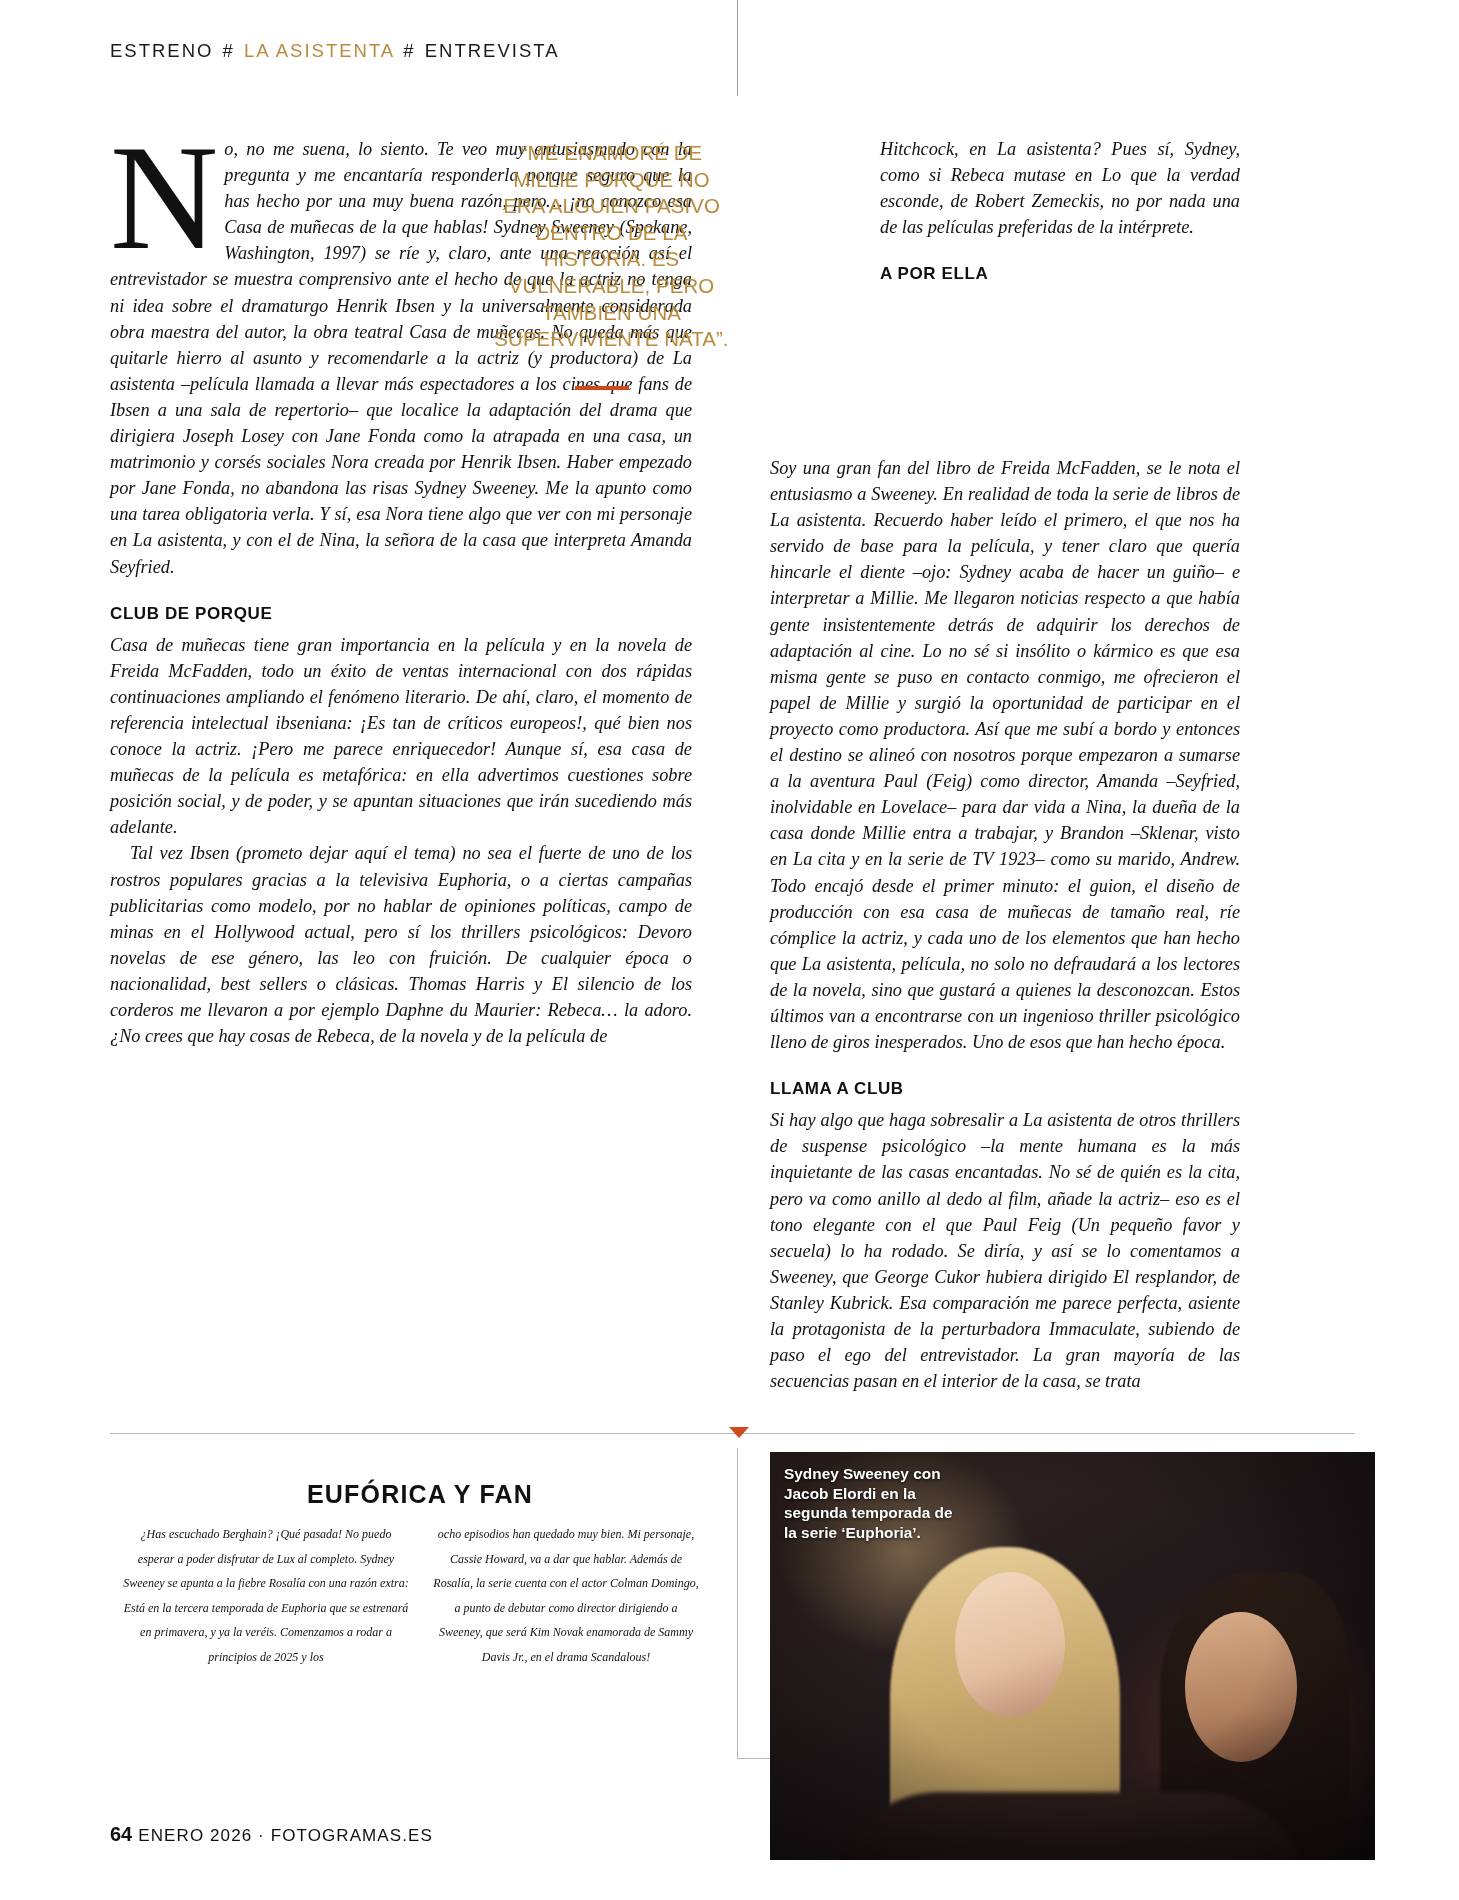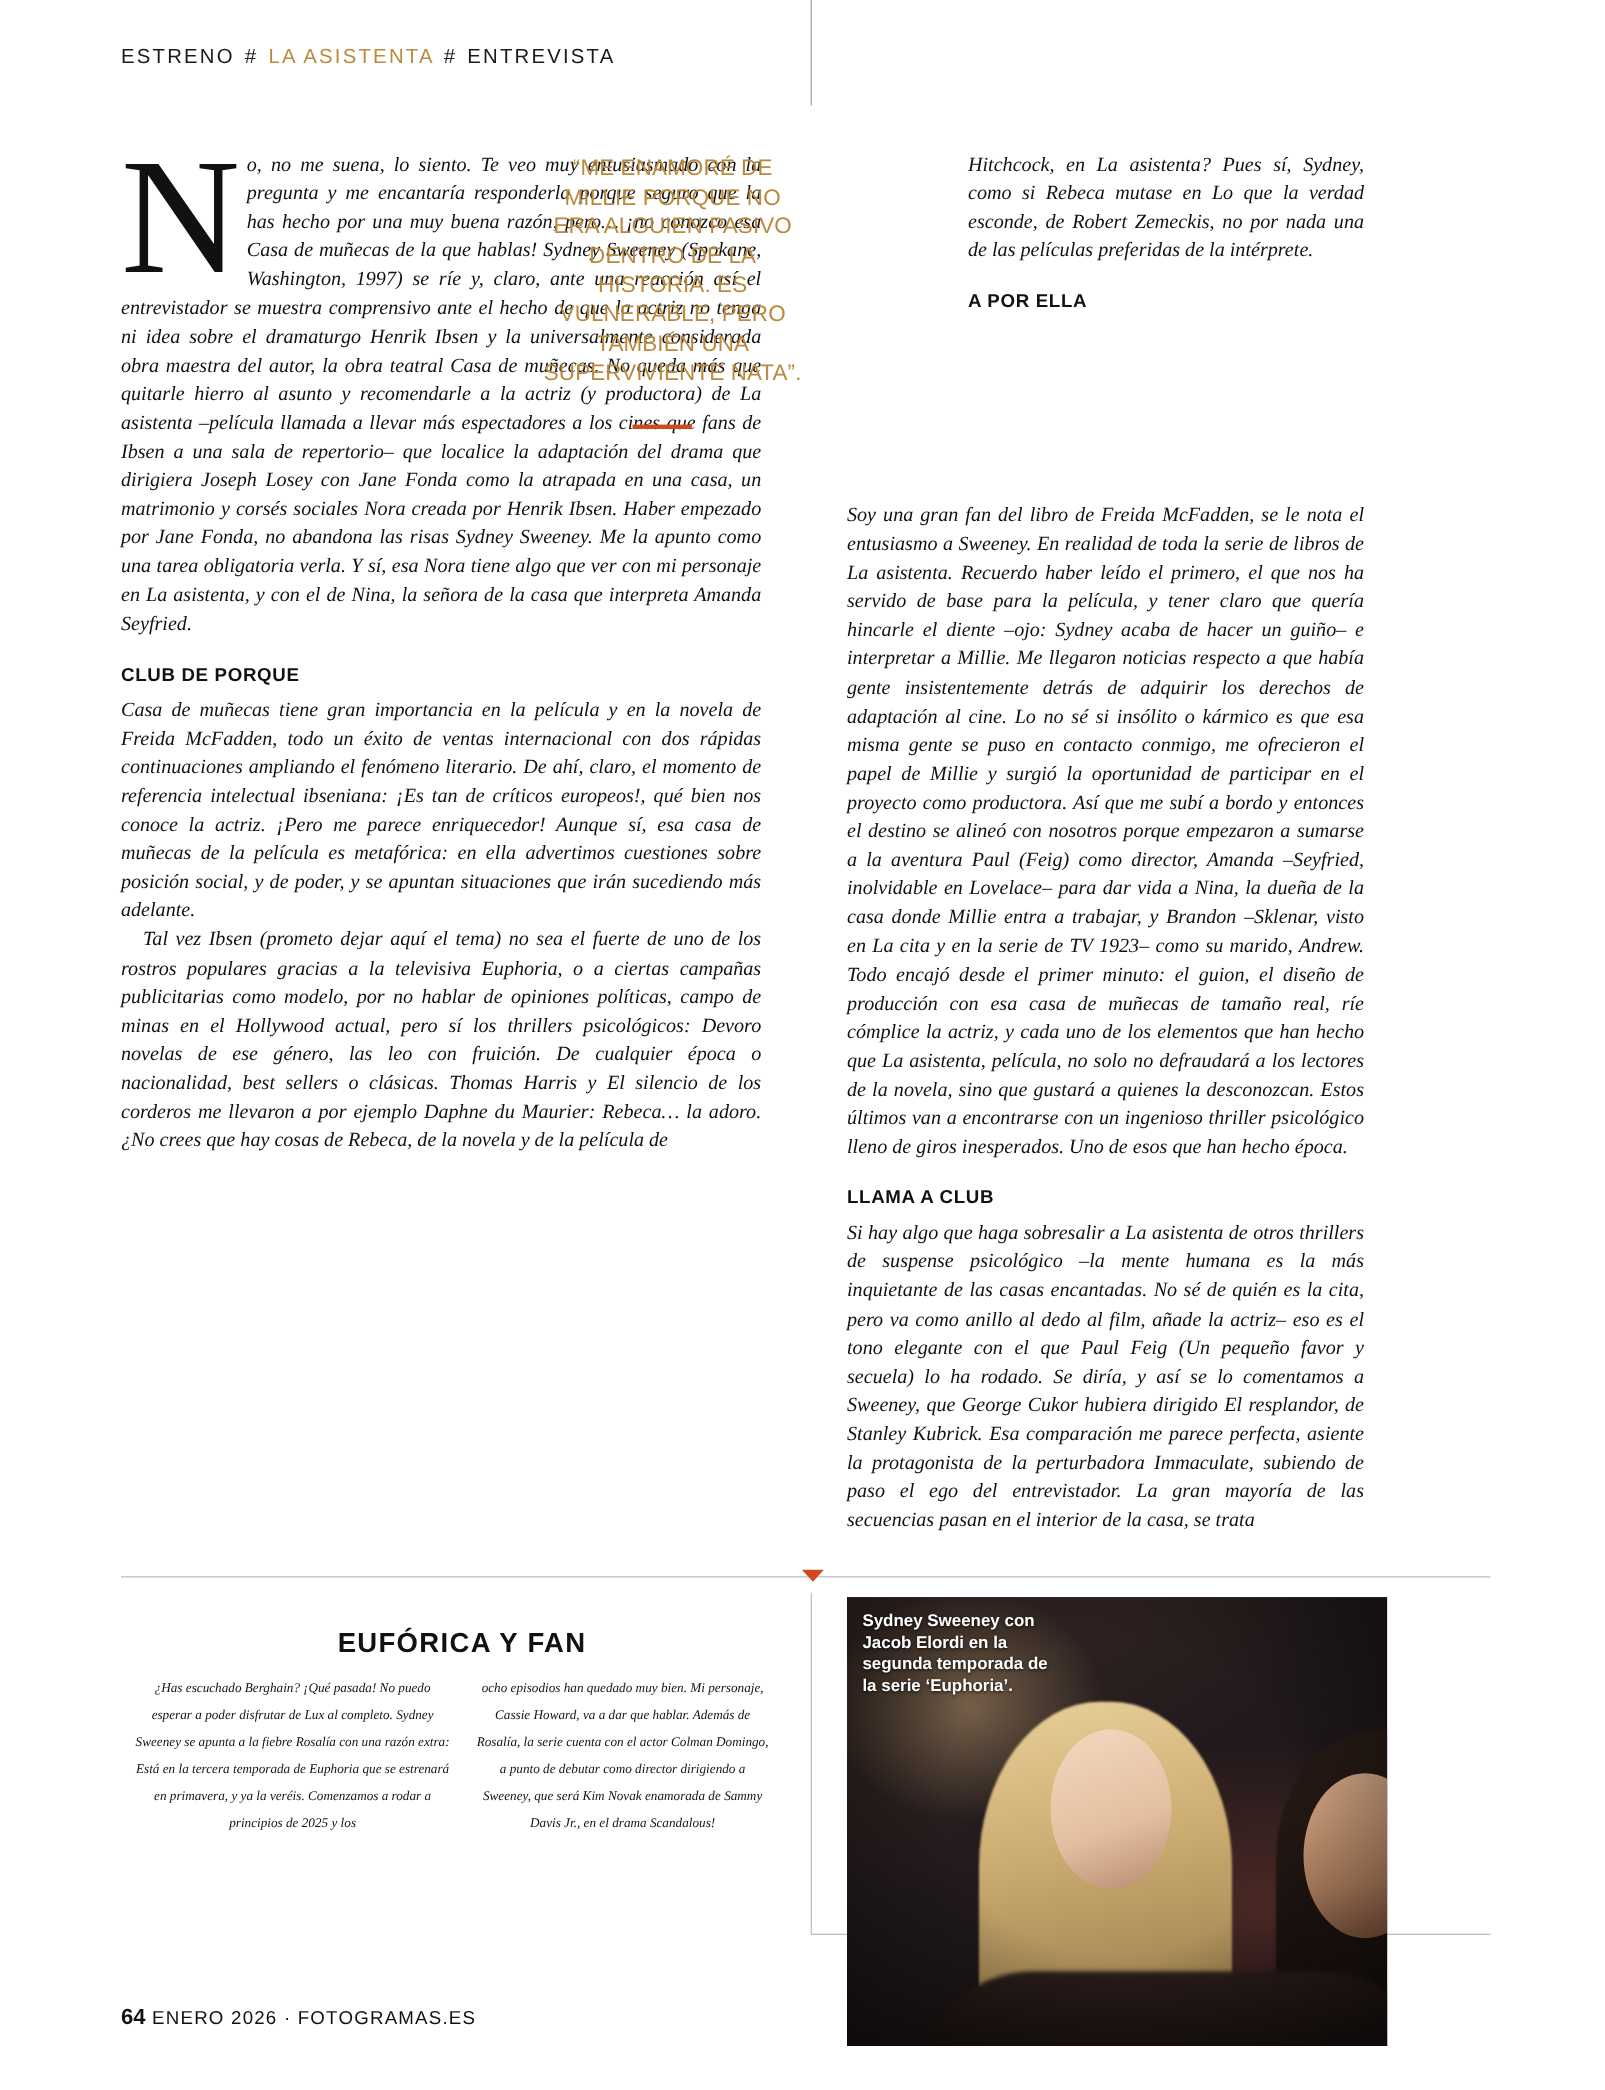--- a/index.html
+++ b/index.html
@@ -174,21 +174,21 @@
     width: 618px;
     height: 1px;
     background: #b5b5b5;
   }
 
   
   .photo {
     position: absolute;
     left: 770px;
     top: 1452px;
-    width: 491px;
+    width: 605px;
     height: 408px;
     overflow: hidden;
     background: #1a1216;
   }
   .photo .bg {
     position: absolute;
     inset: 0;
     background:
       radial-gradient(ellipse 180px 150px at 22% 24%, rgba(255,215,150,0.35), rgba(0,0,0,0) 70%),
       radial-gradient(ellipse 230px 220px at 78% 70%, rgba(120,60,50,0.55), rgba(0,0,0,0) 72%),

